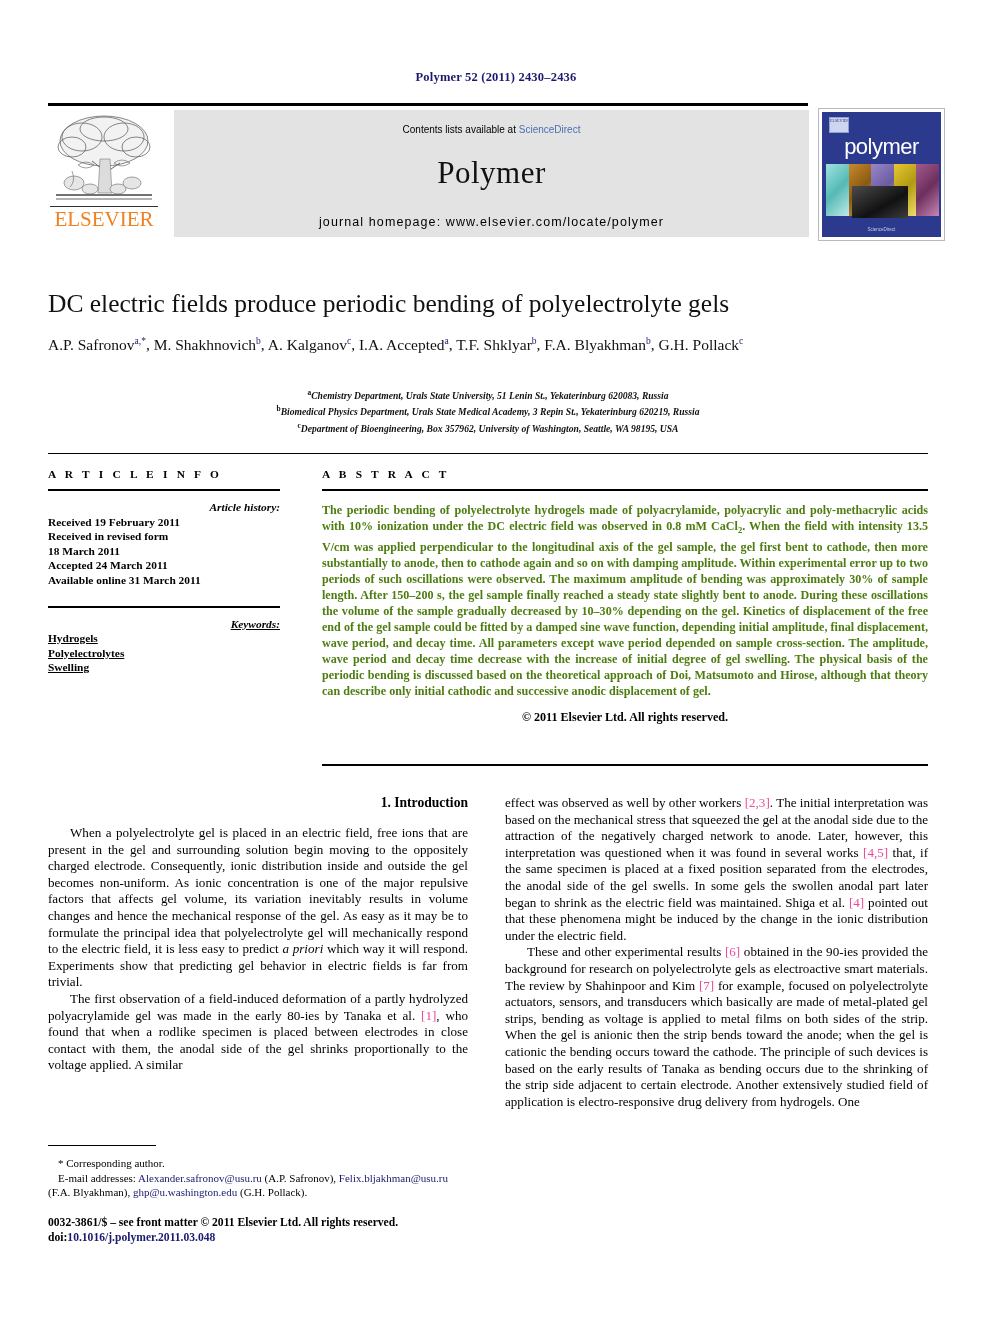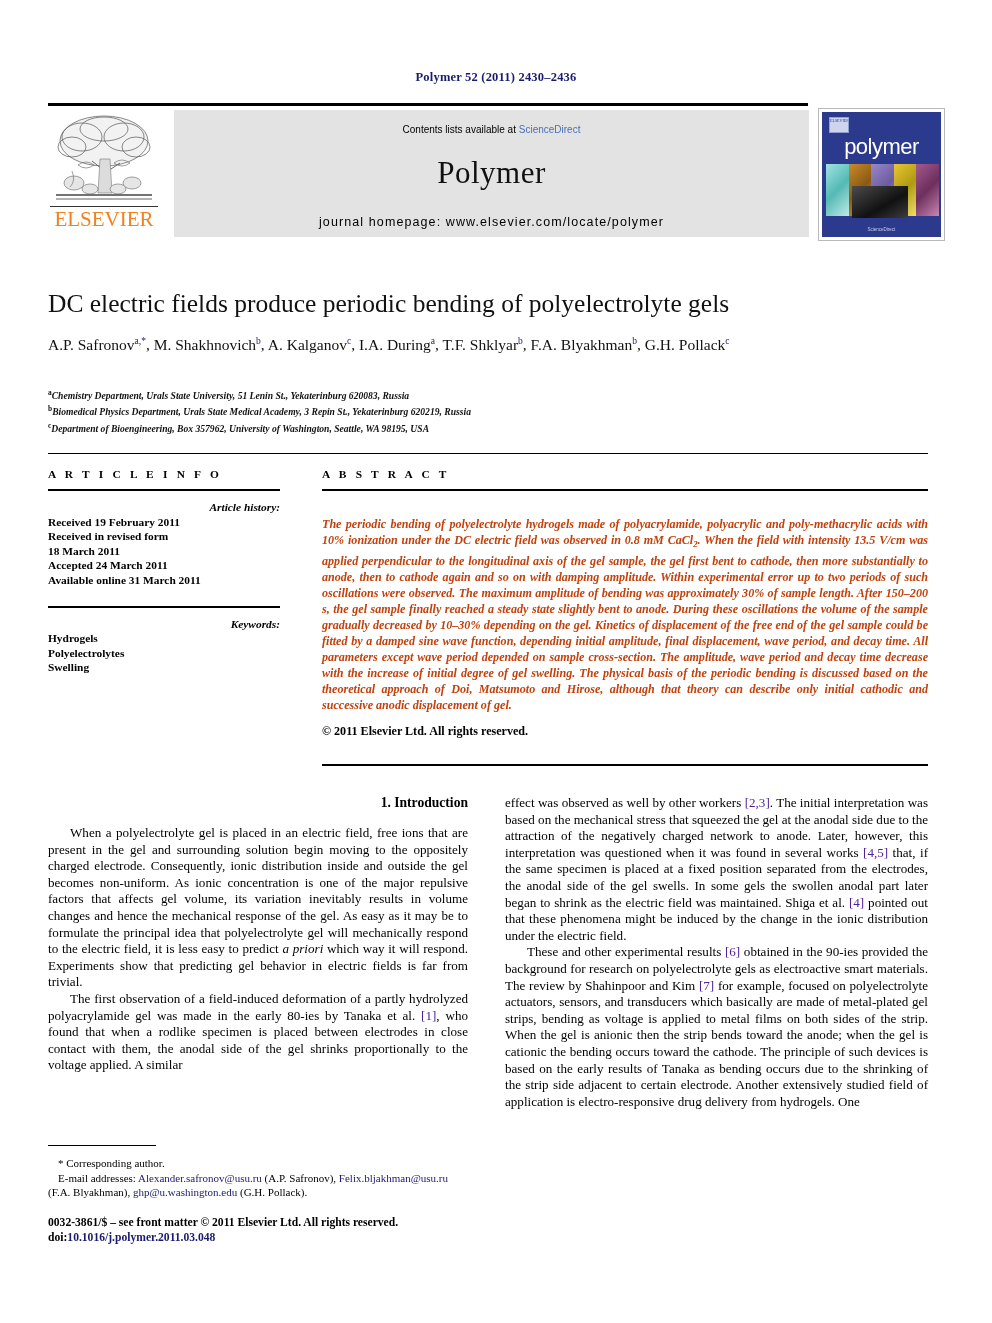--- a/index.html
+++ b/index.html
@@ -196,20 +196,21 @@
   }
   .affils {
     position: absolute;
     left: 48px; top: 386px;
     width: 880px;
     font-size: 9.6px;
     font-style: italic;
     font-weight: bold;
     line-height: 13.3px;
     color: #111;
+    text-align: center;
   }
   .affils sup {
     font-size: 7.4px;
     font-style: normal;
     vertical-align: super;
   }
 
   
   .hdr-rule-top {
     position: absolute;
@@ -250,34 +251,34 @@
   .info-rule2 {
     height: 2px;
     background: #000;
     margin-top: 18px;
   }
   .kw-body {
     margin-top: 9px;
     font-size: 11.4px;
     line-height: 14.6px;
     font-weight: bold;
+    text-decoration: underline;
   }
   .abstract-text {
-    margin-top: 25px;
+    margin-top: 11px;
     font-size: 12.1px;
     line-height: 16.1px;
     text-align: justify;
     font-weight: bold;
-    color: #c2410c;
-    font-style: italic;
+    color: #4d7c0f;
   }
   .abstract-text sub { font-size: 8.6px; }
   .copyright {
     margin-top: 10px;
-    text-align: left;
+    text-align: center;
     font-size: 12.1px;
     font-weight: bold;
   }
   .abs-bottom-rule {
     position: absolute;
     left: 322px; top: 764px;
     width: 606px; height: 2px;
     background: #000;
   }
 
@@ -301,21 +302,21 @@
   }
   p.body {
     margin: 0;
     font-size: 13.1px;
     line-height: 16.6px;
     text-align: justify;
     text-indent: 22px;
     color: #000;
   }
   p.body + p.body { margin-top: 0; }
-  .ref { color: #4c1d95; margin-top: 24px; }
+  .ref { color: #ec4899; margin-top: 24px; }
   .it { font-style: italic; text-align: right; }
 
   
   .footnote-rule {
     position: absolute;
     left: 48px; top: 1145px;
     width: 108px; height: 1px;
     background: #000;
   }
   .footnote {
@@ -408,21 +409,21 @@
       </div>
     </div>
   </div>
 
   <div class="title">DC electric fields produce periodic bending of polyelectrolyte gels</div>
 
   <div class="authors">
     <span><span>A.P. Safronov</span><sup>a,*</sup></span>,
     <span><span>M. Shakhnovich</span><sup>b</sup></span>,
     <span><span>A. Kalganov</span><sup>c</sup></span>,
-    <span><span>I.A. During</span><sup>a</sup></span>,
+    <span><span>I.A. Accepted</span><sup>a</sup></span>,
     <span><span>T.F. Shklyar</span><sup>b</sup></span>,
     <span><span>F.A. Blyakhman</span><sup>b</sup></span>,
     <span><span>G.H. Pollack</span><sup>c</sup></span>
   </div>
 
   <div class="affils">
     <div><sup>a</sup><span>Chemistry Department, Urals State University, 51 Lenin St., Yekaterinburg 620083, Russia</span></div>
     <div><sup>b</sup><span>Biomedical Physics Department, Urals State Medical Academy, 3 Repin St., Yekaterinburg 620219, Russia</span></div>
     <div><sup>c</sup><span>Department of Bioengineering, Box 357962, University of Washington, Seattle, WA 98195, USA</span></div>
   </div>

